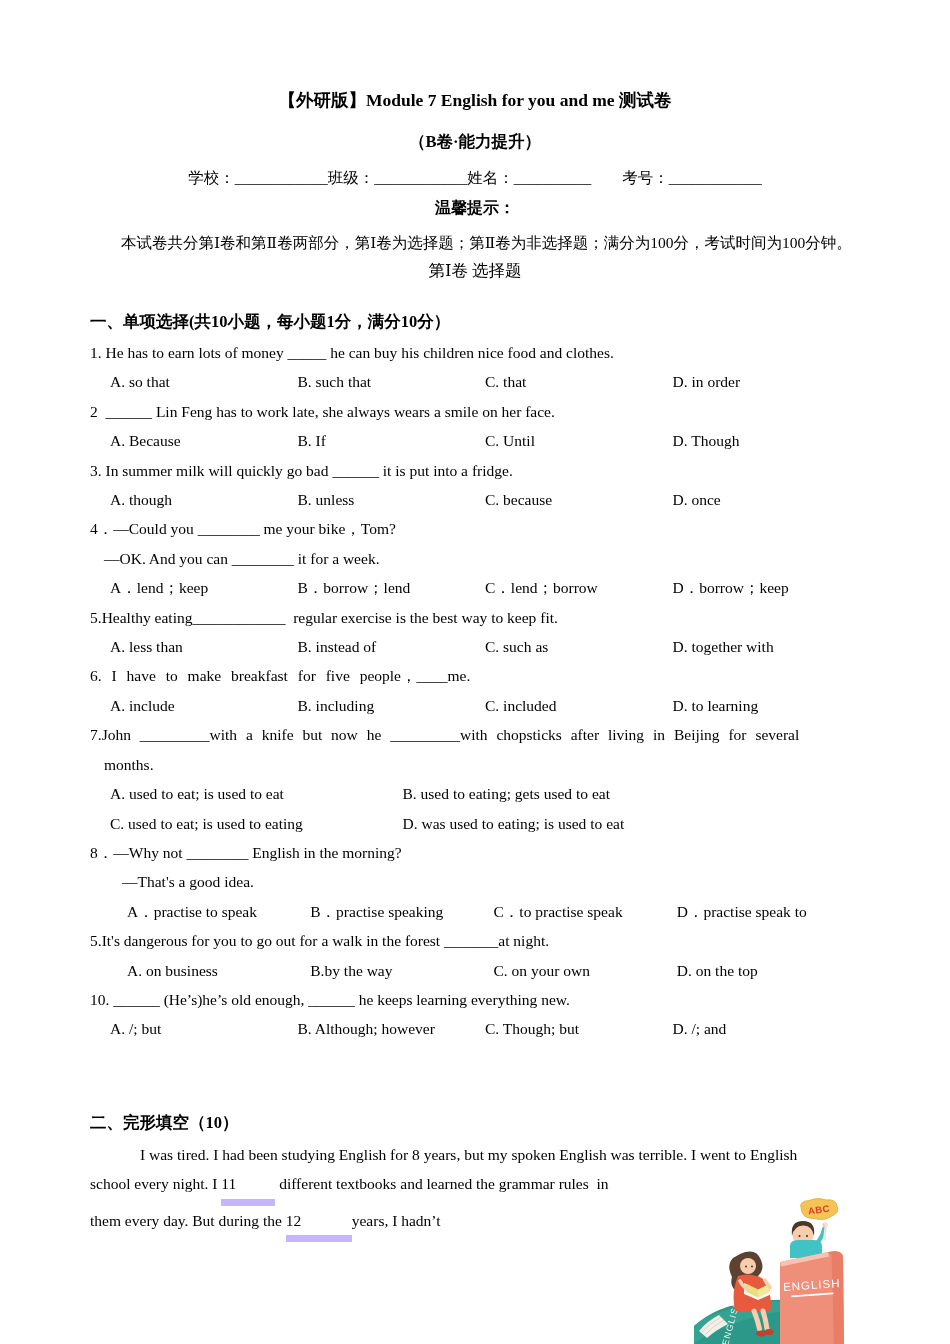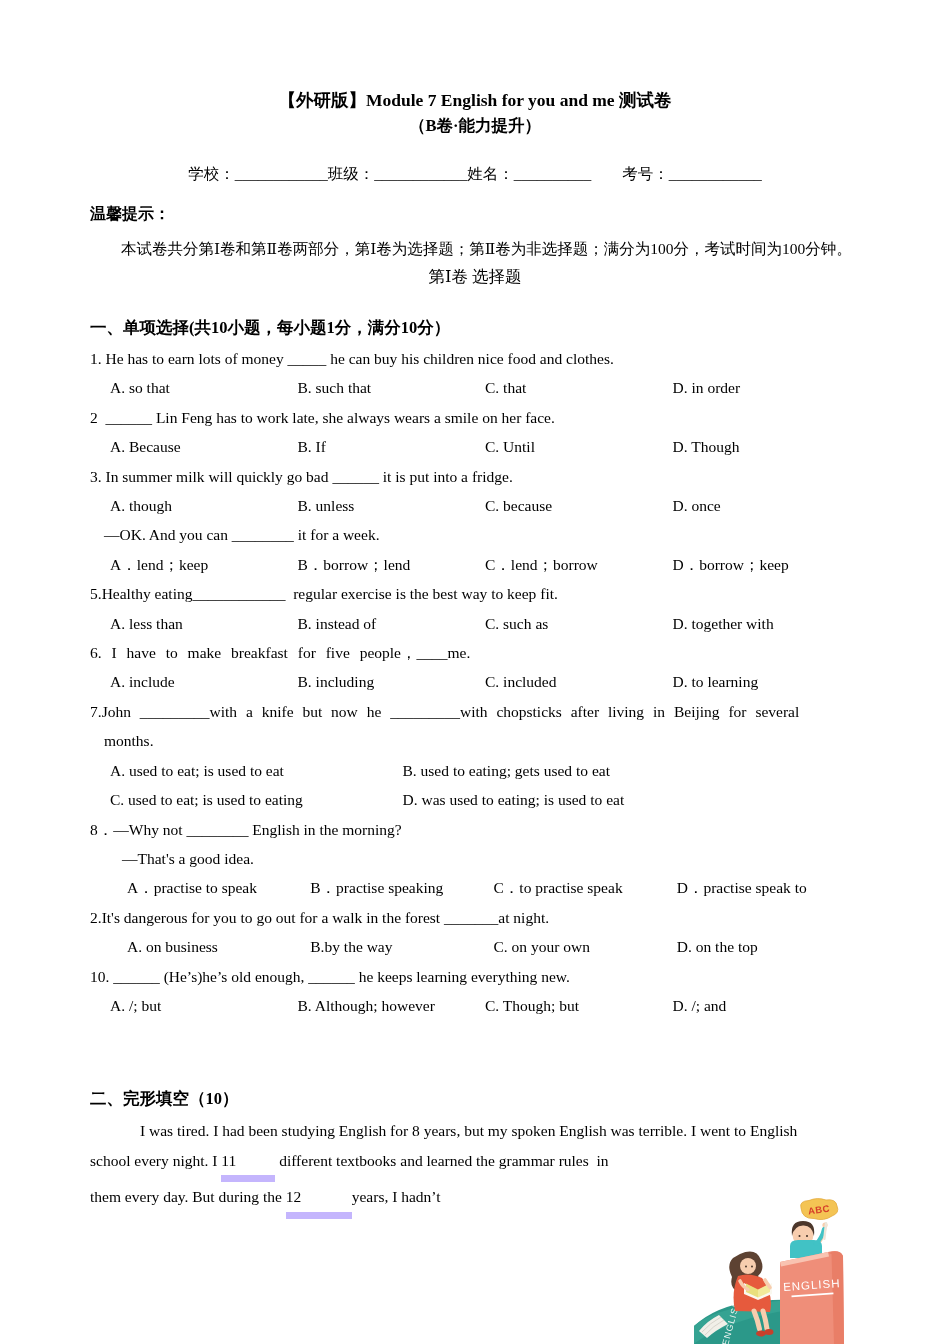--- a/index.html
+++ b/index.html
@@ -3,23 +3,23 @@
 <meta charset="utf-8">
 <style>
   * { margin:0; padding:0; box-sizing:border-box; }
   html,body { background:#ffffff; }
   body {
     width:950px; height:1344px; position:relative; overflow:hidden;
     color:#000; font-family:"Liberation Serif","DejaVu Serif",serif;
   }
   .page { position:absolute; left:0; top:0; width:950px; height:1344px; padding:88px 90px 0 90px; }
   .title    { font-size:17.5px; font-weight:700; text-align:center; line-height:24px; }
-  .subtitle { font-size:16.5px; font-weight:700; text-align:center; line-height:24px; margin-top:2px; }
-  .info-line{ font-size:15.5px; text-align:center; line-height:24px; margin-top:24px; white-space:pre; }
-  .notice-label { font-size:16px; font-weight:700; line-height:24px; margin-top:16px; }
+  .subtitle { font-size:16.5px; font-weight:700; text-align:center; line-height:24px; margin-top:18px; }
+  .info-line{ font-size:15.5px; text-align:center; line-height:24px; margin-top:12px; white-space:pre; }
+  .notice-label { font-size:16px; font-weight:700; line-height:24px; margin-top:6px;text-align:center; }
   .notice-body  { font-size:15.5px; line-height:29px; margin-top:8px; text-indent:2em; text-align:justify; }
   .part-heading { font-size:16.5px; font-weight:400; text-align:center; line-height:24px; margin-top:2px; }
   .sec-heading  { font-size:16.5px; font-weight:700; line-height:26px; margin-top:26px; }
   .sec-heading.sec2 { margin-top:66px; }
   .questions { font-size:15.5px; line-height:29.4px; margin-top:3px; }
   .q-line { white-space:pre-wrap; }
   .ind1 { padding-left:14px; }
   .ind2 { padding-left:32px; }
   .ws1  { word-spacing:6px; }
   .ws2  { word-spacing:5px; }
@@ -76,20 +76,21 @@
       <div class="q-line">3. In summer milk will quickly go bad ______ it is put into a fridge.</div>
       <div class="opts">
         <span>A. though</span>
         <span>B. unless</span>
         <span>C. because</span>
         <span>D. once</span>
       </div>
     </div>
 
     <div>
+      <div class="q-line">4．—Could you ________ me your bike，Tom?</div>
       <div class="q-line ind1">—OK. And you can ________ it for a week.</div>
       <div class="opts">
         <span>A．lend；keep</span>
         <span>B．borrow；lend</span>
         <span>C．lend；borrow</span>
         <span>D．borrow；keep</span>
       </div>
     </div>
 
     <div>
@@ -130,21 +131,21 @@
       <div class="q-line ind2">—That's a good idea.</div>
       <div class="opts ind">
         <span>A．practise to speak</span>
         <span>B．practise speaking</span>
         <span>C．to practise speak</span>
         <span>D．practise speak to</span>
       </div>
     </div>
 
     <div>
-      <div class="q-line">2.It's dangerous for you to go out for a walk in the forest _______at night.</div>
+      <div class="q-line">5.It's dangerous for you to go out for a walk in the forest _______at night.</div>
       <div class="opts ind">
         <span>A. on business</span>
         <span>B.by the way</span>
         <span>C. on your own</span>
         <span>D. on the top</span>
       </div>
     </div>
 
     <div>
       <div class="q-line">10. ______ (He’s)he’s old enough, ______ he keeps learning everything new.</div>

